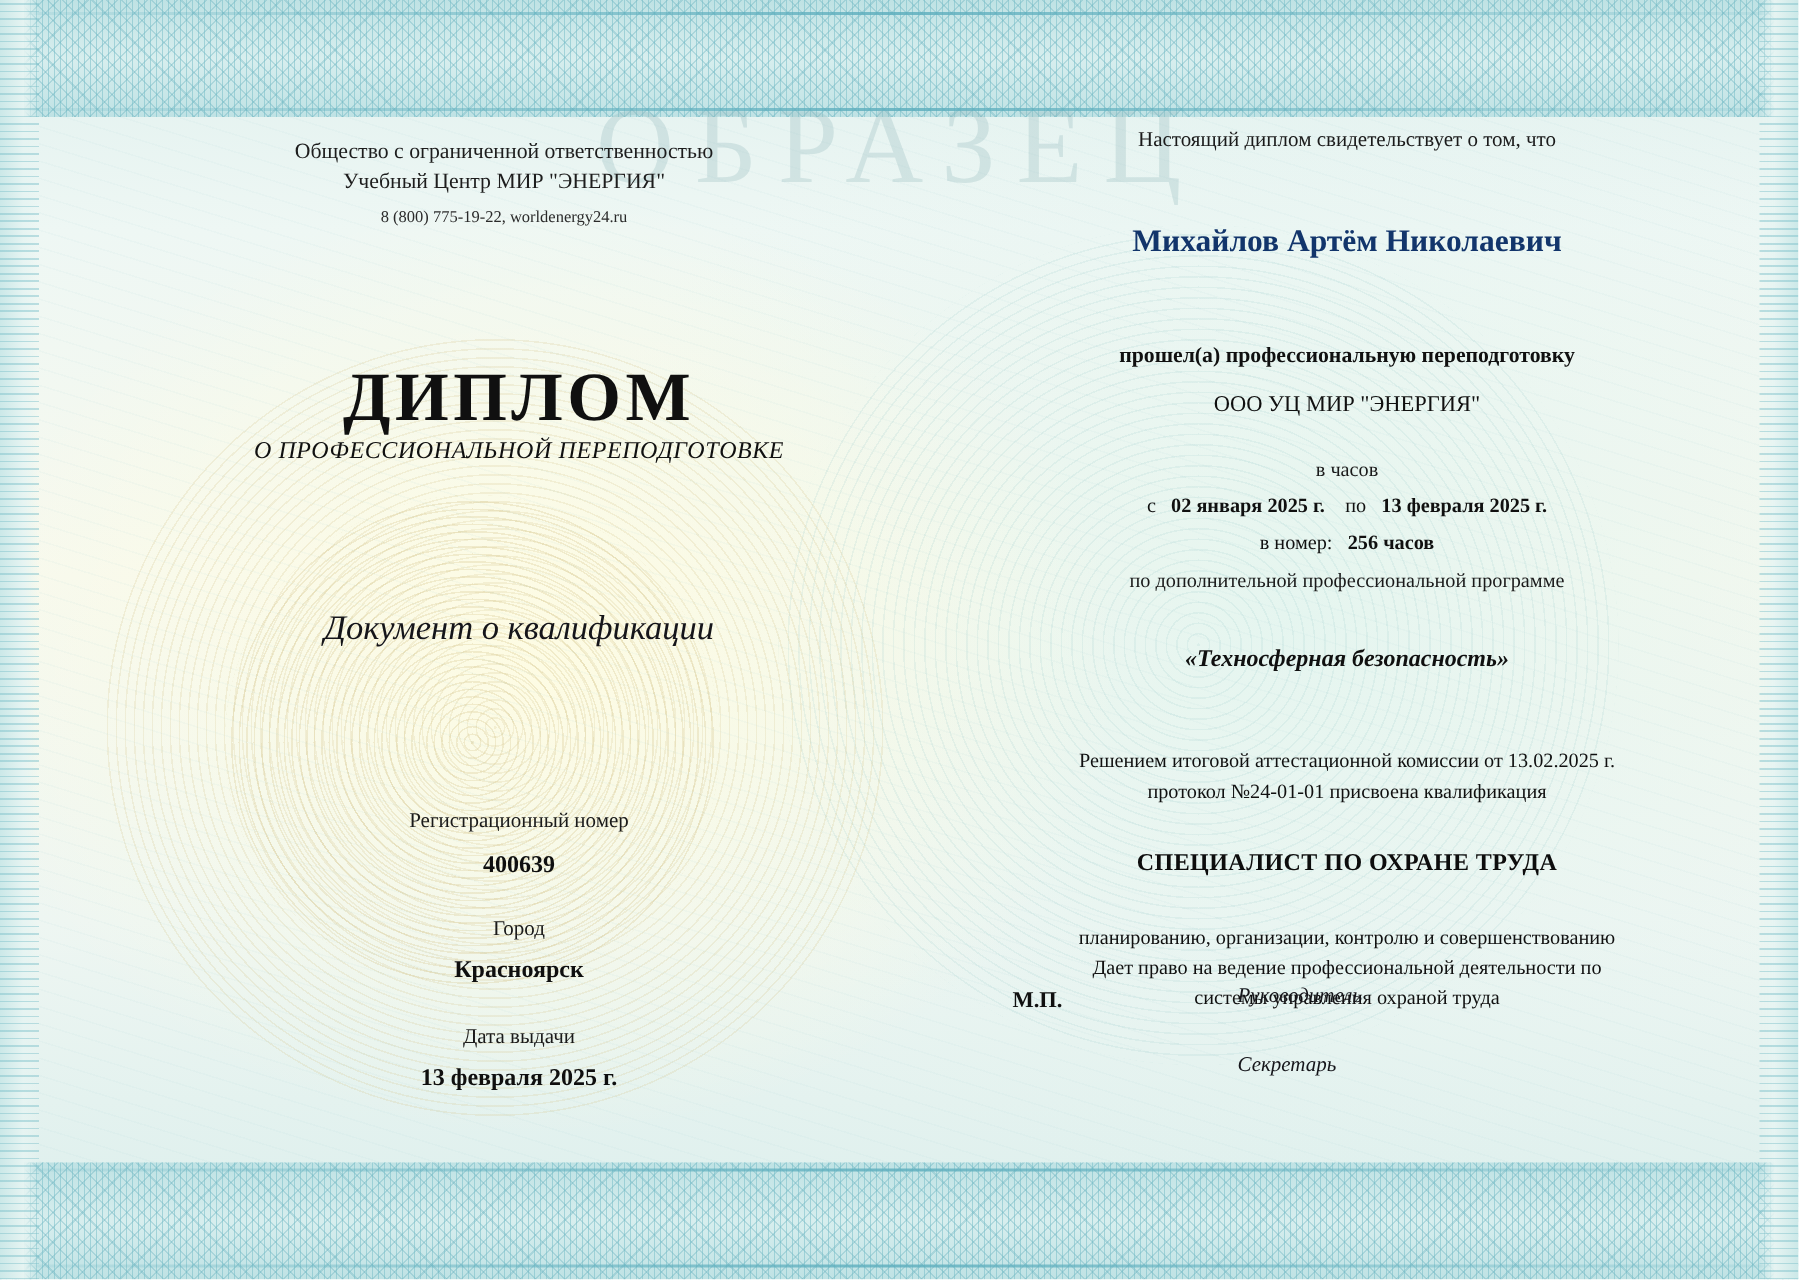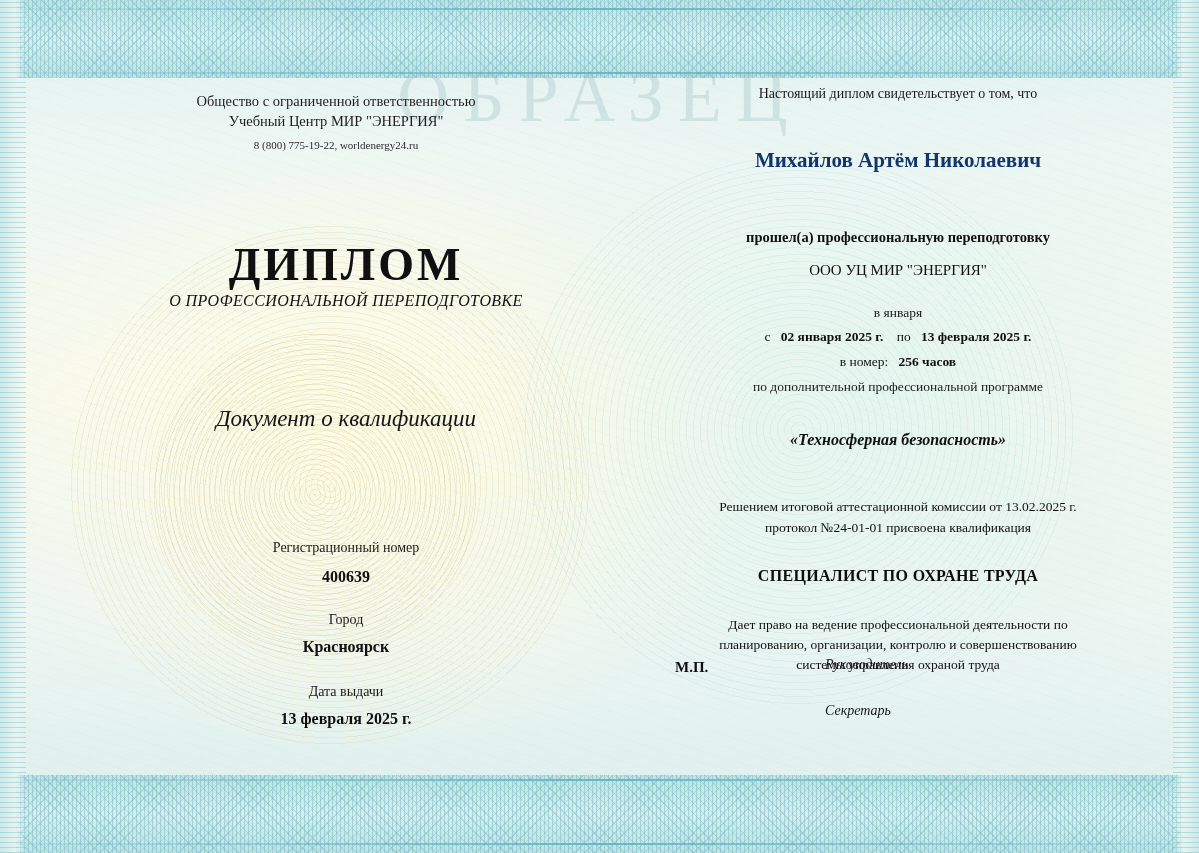--- a/index.html
+++ b/index.html
@@ -370,41 +370,41 @@
       <div class="city-value">Красноярск</div>
       <div class="issue-label">Дата выдачи</div>
       <div class="issue-value">13 февраля 2025 г.</div>
     </div>
 
     <div class="right-col">
       <div class="r-intro">Настоящий диплом свидетельствует о том, что</div>
       <div class="r-name">Михайлов Артём Николаевич</div>
       <div class="r-passed">прошел(а) профессиональную переподготовку</div>
       <div class="r-org">ООО УЦ МИР "ЭНЕРГИЯ"</div>
-      <div class="r-period-label">в января</div>
+      <div class="r-period-label">в часов</div>
       <div class="r-period-line">
         <span class="lbl">с</span>
         &nbsp;&nbsp;<span class="val">02 января 2025 г.</span>
         &nbsp;&nbsp;&nbsp;<span class="lbl">по</span>
         &nbsp;&nbsp;<span class="val">13 февраля 2025 г.</span>
       </div>
       <div class="r-volume">
         <span>в номер:</span>
         &nbsp;&nbsp;<span class="val">256 часов</span>
       </div>
       <div class="r-prog-label">по дополнительной профессиональной программе</div>
       <div class="r-program">«Техносферная безопасность»</div>
       <div class="r-decision">
         <div>Решением итоговой аттестационной комиссии от 13.02.2025 г.</div>
         <div>протокол №24-01-01 присвоена квалификация</div>
       </div>
       <div class="r-qualification">СПЕЦИАЛИСТ ПО ОХРАНЕ ТРУДА</div>
       <div class="r-rights">
+        <div>планированию, организации, контролю и совершенствованию</div>
         <div>Дает право на ведение профессиональной деятельности по</div>
-        <div>планированию, организации, контролю и совершенствованию</div>
         <div>системы управления охраной труда</div>
       </div>
     </div>
 
     <div class="sign-row">
       <div class="mp">М.П.</div>
       <div class="sign-head">Руководитель</div>
       <div class="sign-sec">Секретарь</div>
     </div>
 

